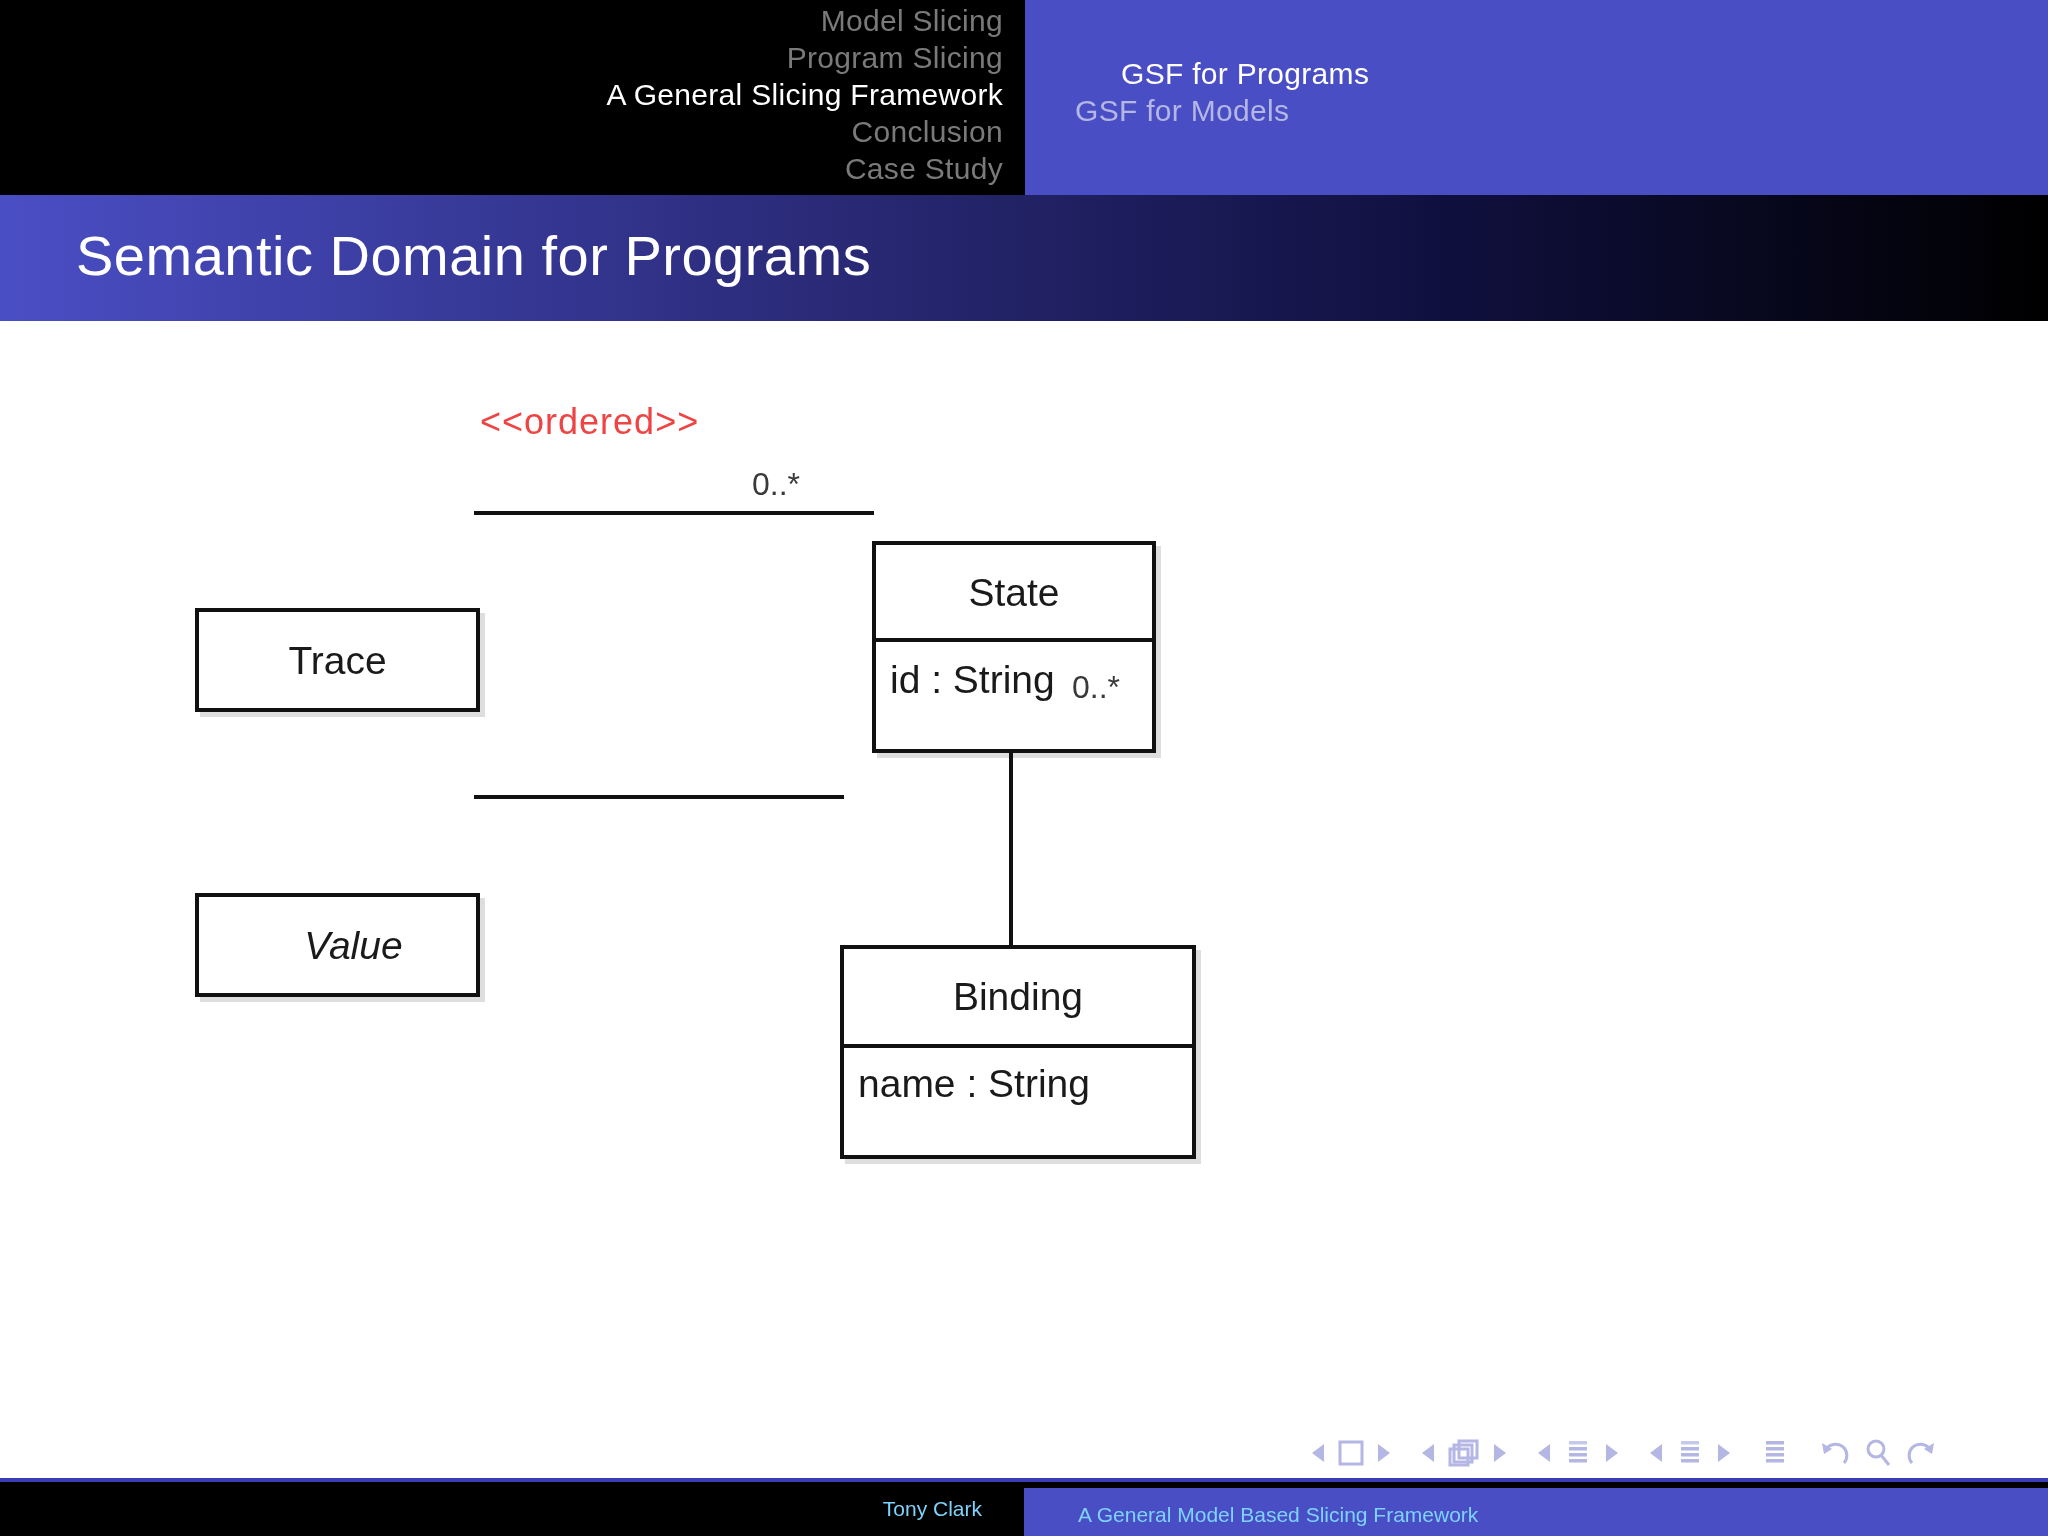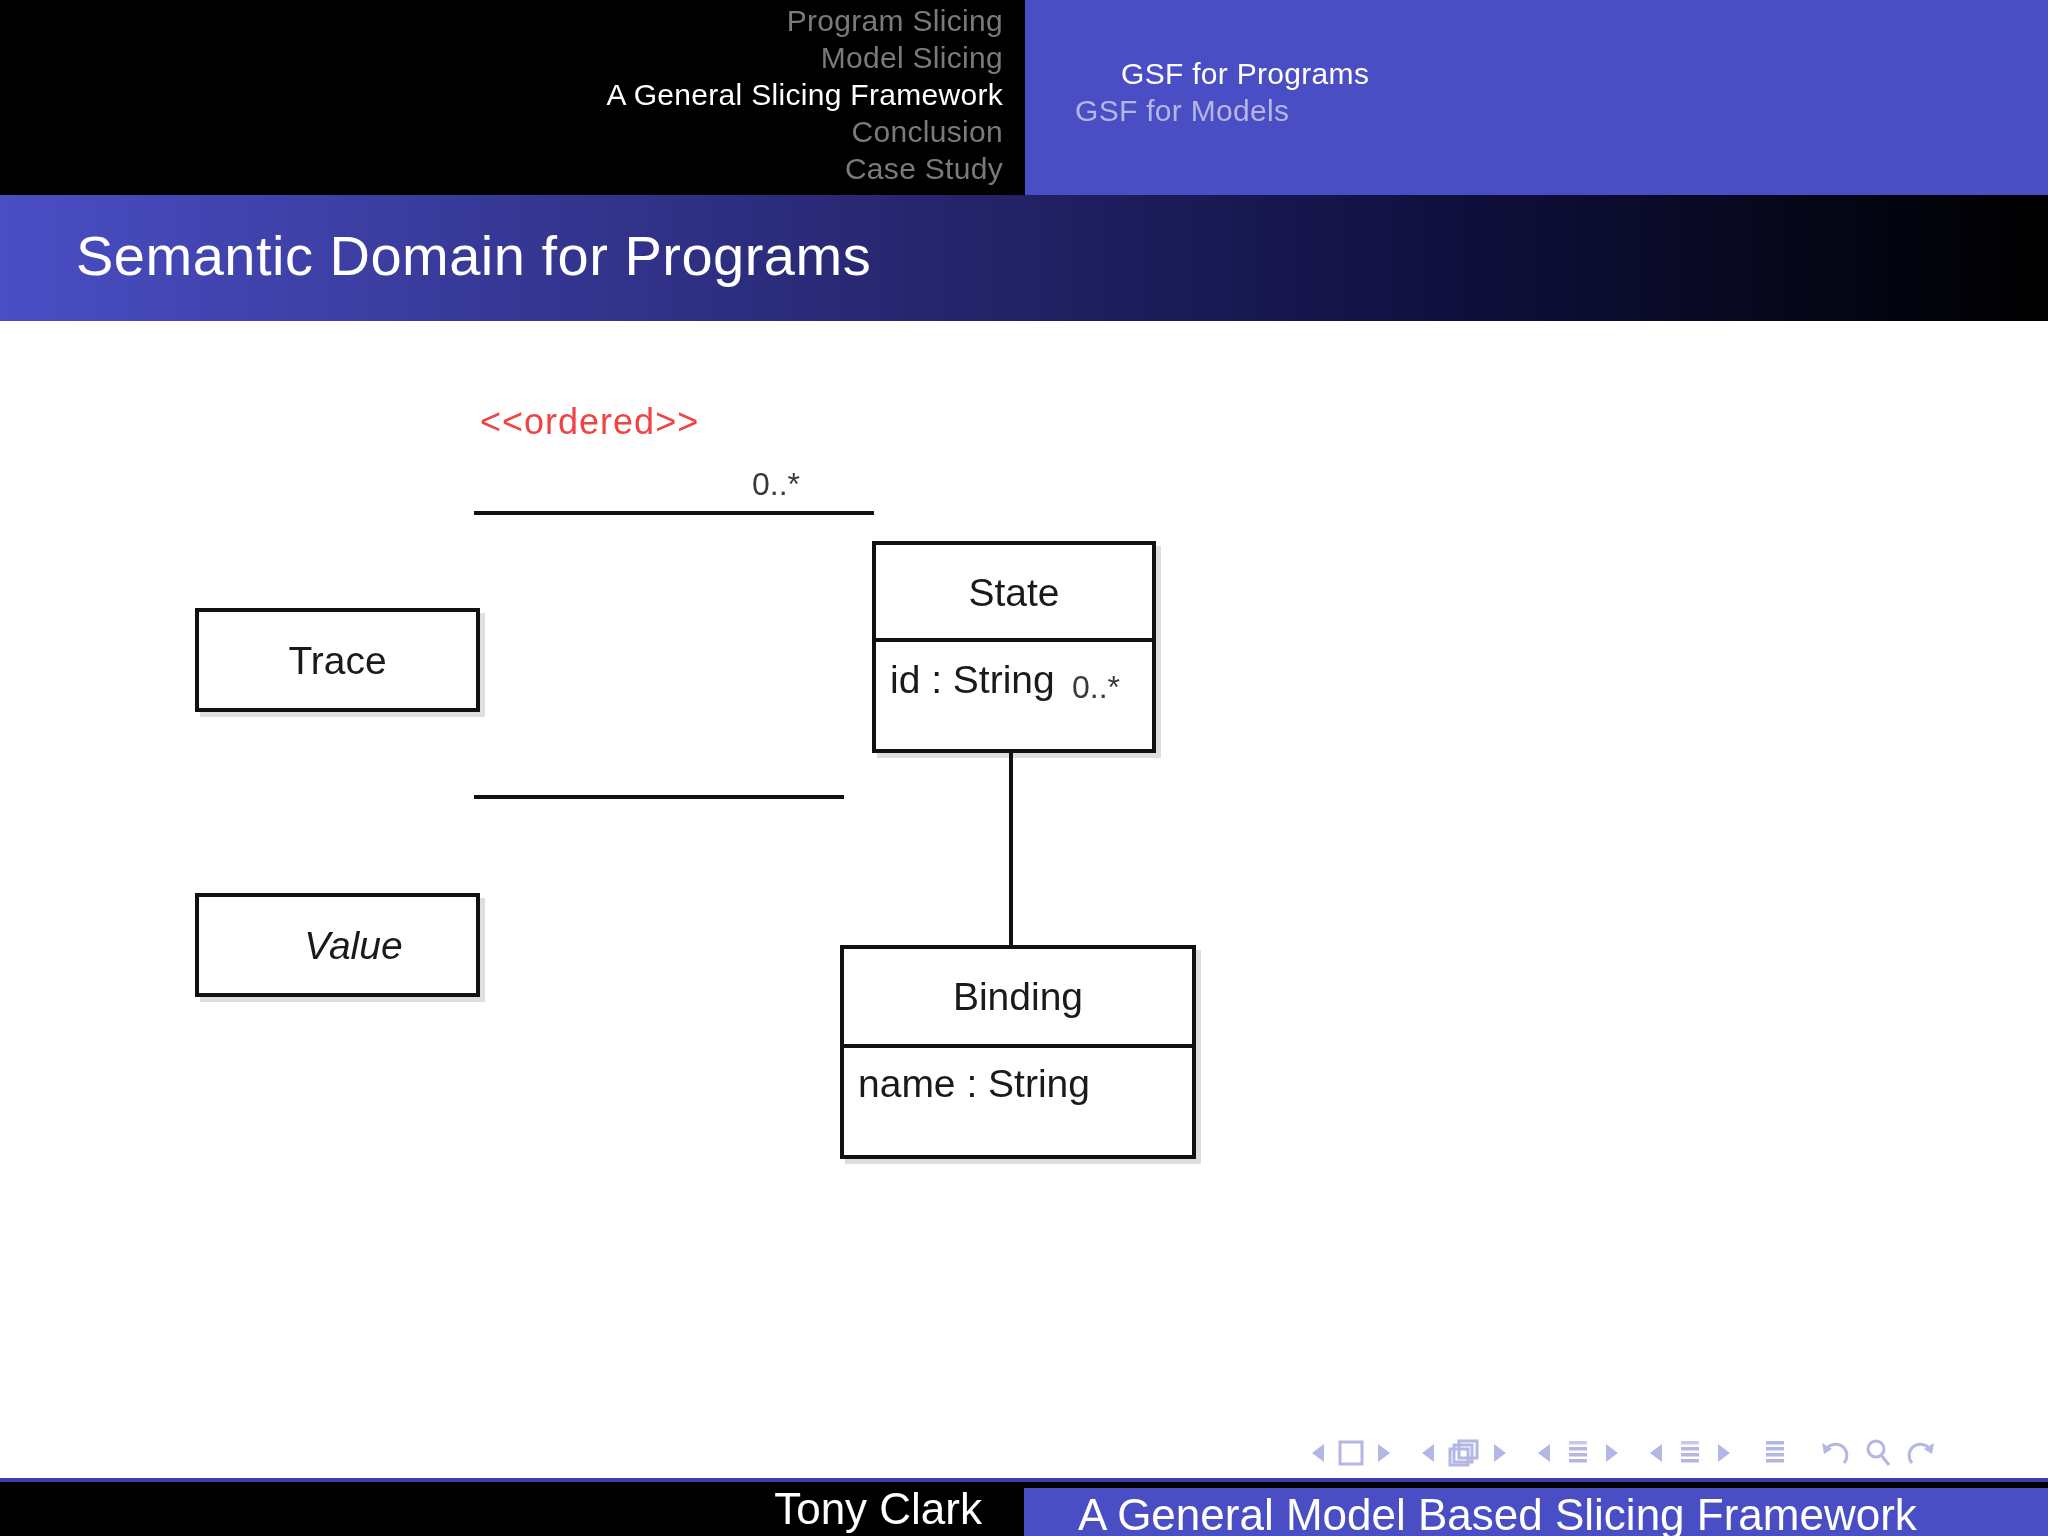--- a/index.html
+++ b/index.html
@@ -189,40 +189,40 @@
     position: absolute;
     left: 1024px; top: 0;
     width: 1024px;
     height: 54px;
     background: #4a4ec4;
     box-sizing: border-box;
     padding-left: 54px;
     margin-top: 6px;
   }
   #footer .footer-text {
-    font-size: 44px;
+    font-size: 21px;
     line-height: 54px;
-    color: #ffffff;
+    color: #7dd3fc;
     white-space: nowrap;
   }
   #footer-topline {
     position: absolute;
     left: 0; top: 1478px;
     width: 2048px;
     height: 4px;
     background: #3a3eb0;
   }
 </style>
 </head>
 <body>
 
 <div id="topnav">
   <div id="nav-left">
+    <span class="nav-item">Model Slicing</span>
     <span class="nav-item">Program Slicing</span>
-    <span class="nav-item">Model Slicing</span>
     <span class="nav-item active">A General Slicing Framework</span>
     <span class="nav-item">Conclusion</span>
     <span class="nav-item">Case Study</span>
   </div>
   <div id="nav-right">
     <span class="nav-item active">GSF for Programs</span>
     <span class="nav-item">GSF for Models</span>
   </div>
 </div>
 

